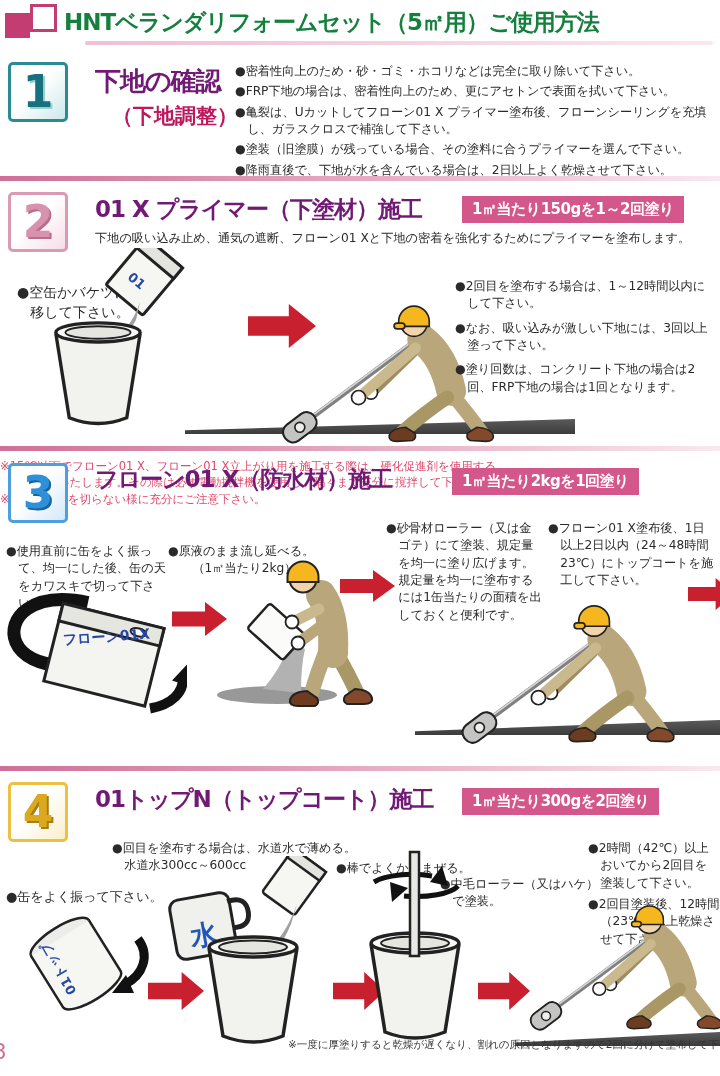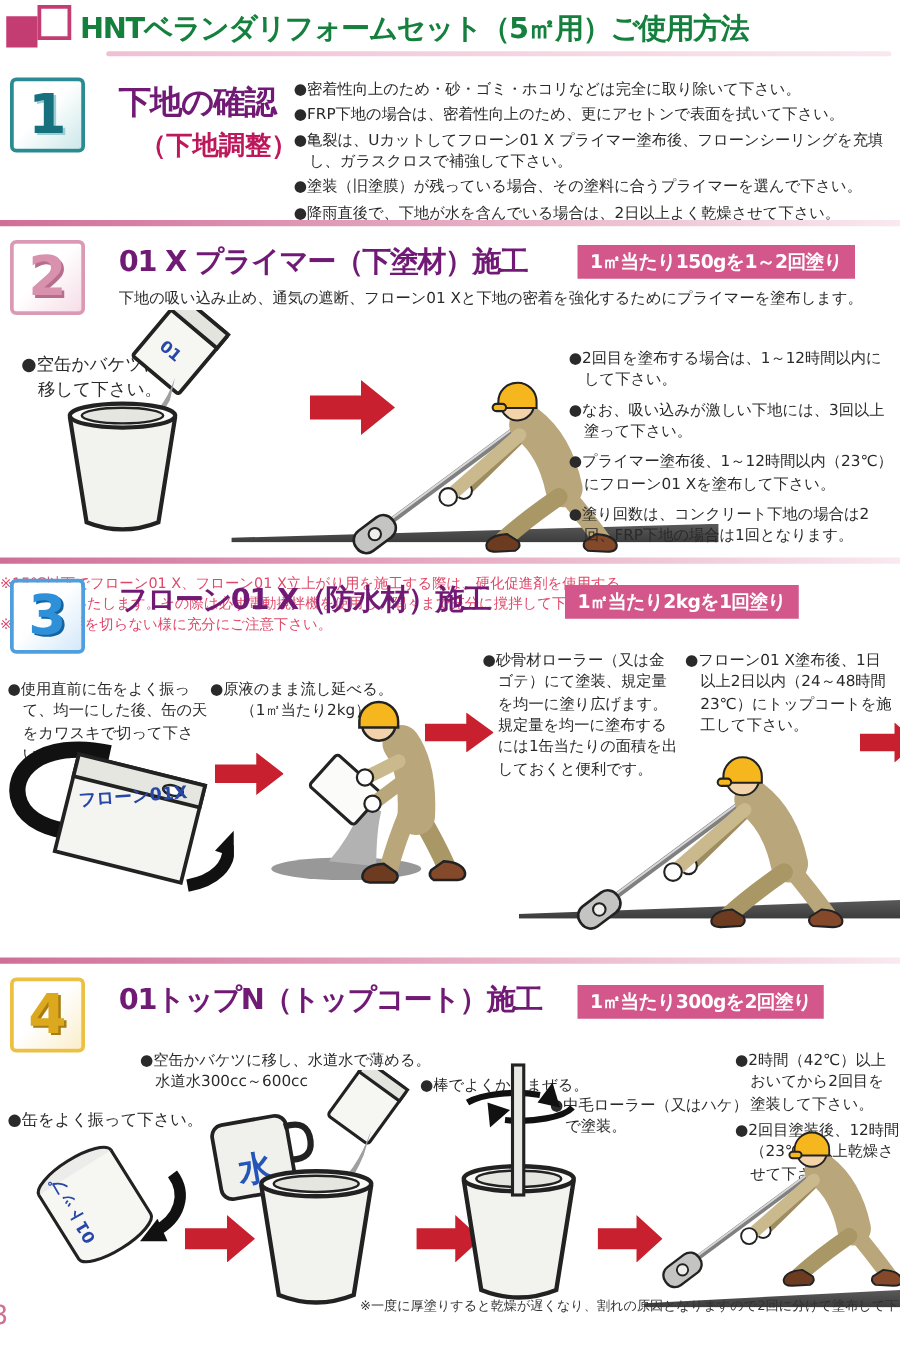--- a/index.html
+++ b/index.html
@@ -198,21 +198,20 @@
 
     <div class="arrow s2-arrow"></div>
     <div class="ground s2-ground"></div>
     <svg class="abs s2-worker" viewBox="0 0 260 195">
       <use href="#sym-worker"></use>
     </svg>
 
     <div class="txt blist s2-blist">
       <div class="bullet">●2回目を塗布する場合は、1～12時間以内にして下さい。</div>
       <div class="bullet">●なお、吸い込みが激しい下地には、3回以上塗って下さい。</div>
-      <div class="bullet">●プライマー塗布後、1～12時間以内（23℃）にフローン01 Xを塗布して下さい。</div>
       <div class="bullet">●塗り回数は、コンクリート下地の場合は2回、FRP下地の場合は1回となります。</div>
     </div>
   </section>
 
   <div class="sep sep2"></div>
 
   <section class="sec s3">
     <div class="num-box">
       <span>3</span>
     </div>
@@ -258,21 +257,21 @@
 
   <div class="sep sep3"></div>
 
   <section class="sec s4">
     <div class="num-box">
       <span>4</span>
     </div>
     <div class="step-title s4-title">01トップN（トップコート）施工</div>
     <div class="badge s4-badge">1㎡当たり300gを2回塗り</div>
 
-    <div class="txt note prewrap s4-note-dilute">●空缶かバケツに移し、水道水で薄める。
+    <div class="txt note prewrap s4-note-dilute">●回目を塗布する場合は、水道水で薄める。
 水道水300cc～600cc</div>
     <div class="txt note s4-note-shake">●缶をよく振って下さい。</div>
     <div class="txt note s4-note-stir">●棒でよくかきまぜる。</div>
     <div class="txt note prewrap s4-note-roller">●中毛ローラー（又はハケ）
 で塗装。</div>
     <div class="txt bullet s4-b-wait">●2時間（42℃）以上おいてから2回目を塗装して下さい。</div>
     <div class="txt bullet s4-b-dry">●2回目塗装後、12時間（23℃）以上乾燥させて下さい。</div>
 
     <svg class="abs s4-can" viewBox="0 0 135 115">
       <g transform="rotate(-32 58 62)">

